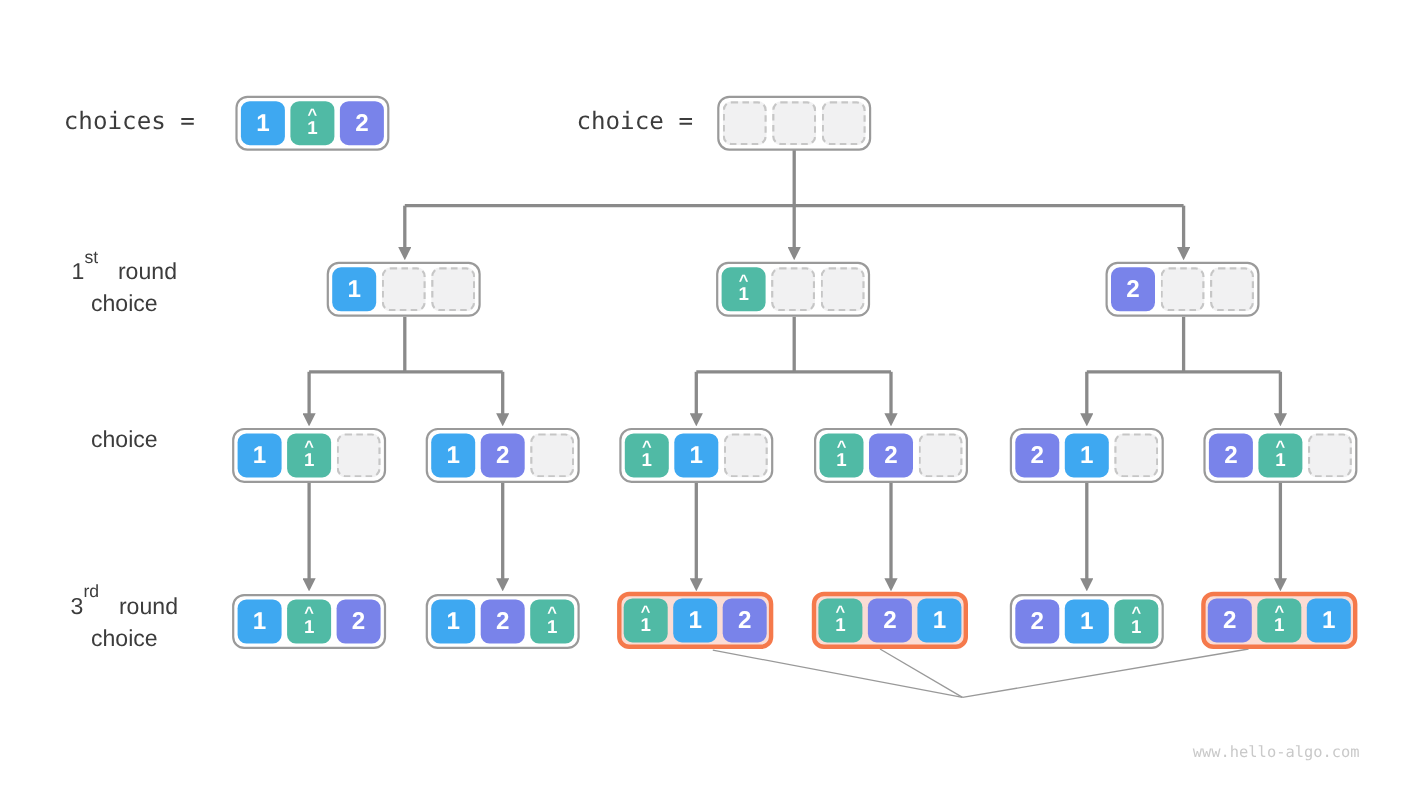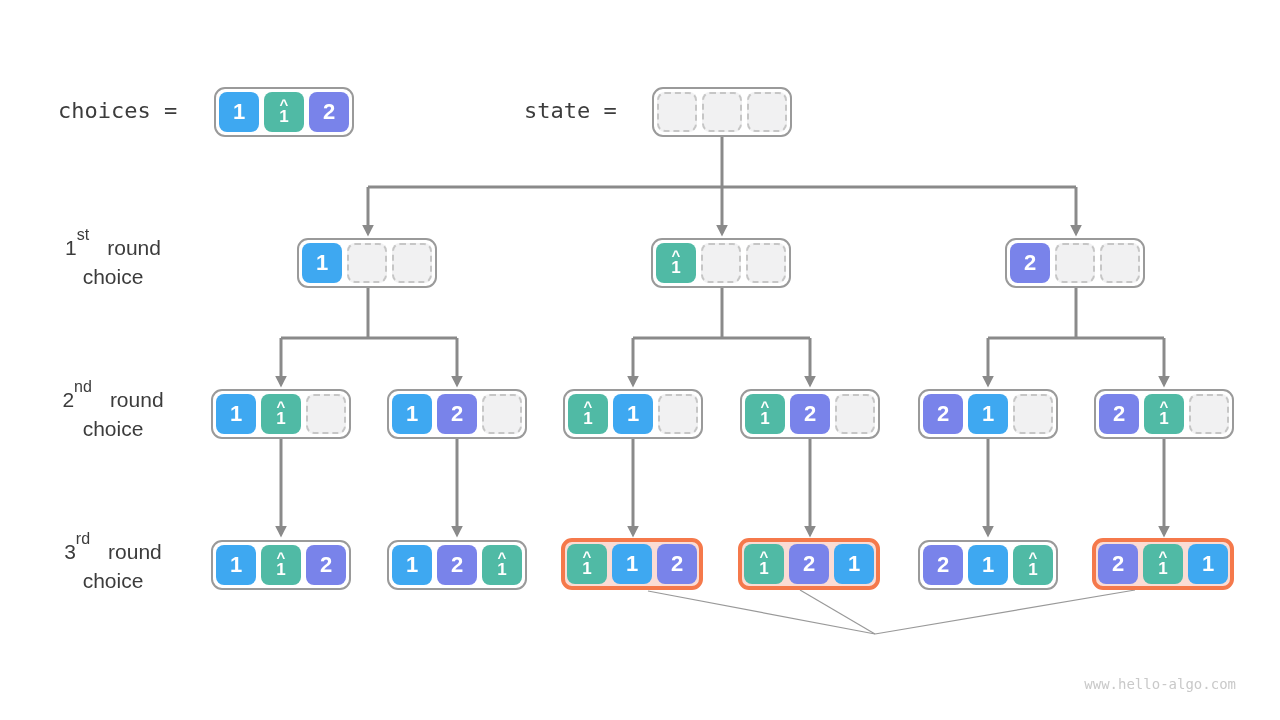--- a/index.html
+++ b/index.html
@@ -95,33 +95,32 @@
   <div class="code-label" style="left:58px;top:97px">choices =</div>
   <div class="node" style="left:214px;top:87px">
     <div class="cell c-blue">1</div>
     <div class="cell c-teal stacked">
         <span class="hat">^</span>
         <span class="hatdigit">1</span>
       </div>
     <div class="cell c-purple">2</div>
   </div>
 
-  <div class="code-label" style="left:524px;top:97px">state =</div>
+  <div class="code-label" style="left:524px;top:97px">choice =</div>
   <div class="node" style="left:652px;top:87px">
     <div class="cell empty"></div>
     <div class="cell empty"></div>
     <div class="cell empty"></div>
   </div>
 
   <div class="row-label" style="top:233px">
     <div class="rl-line1"><span>1</span><sup>st</sup><span class="rest">round</span></div>
     <div class="rl-line2">choice</div>
   </div>
   <div class="row-label" style="top:385px">
-    <div class="rl-line1"><span>2</span><sup>nd</sup><span class="rest">round</span></div>
     <div class="rl-line2">choice</div>
   </div>
   <div class="row-label" style="top:537px">
     <div class="rl-line1"><span>3</span><sup>rd</sup><span class="rest">round</span></div>
     <div class="rl-line2">choice</div>
   </div>
 
   <div class="node" style="left:297px;top:238px">
     <div class="cell c-blue">1</div>
     <div class="cell empty"></div>

